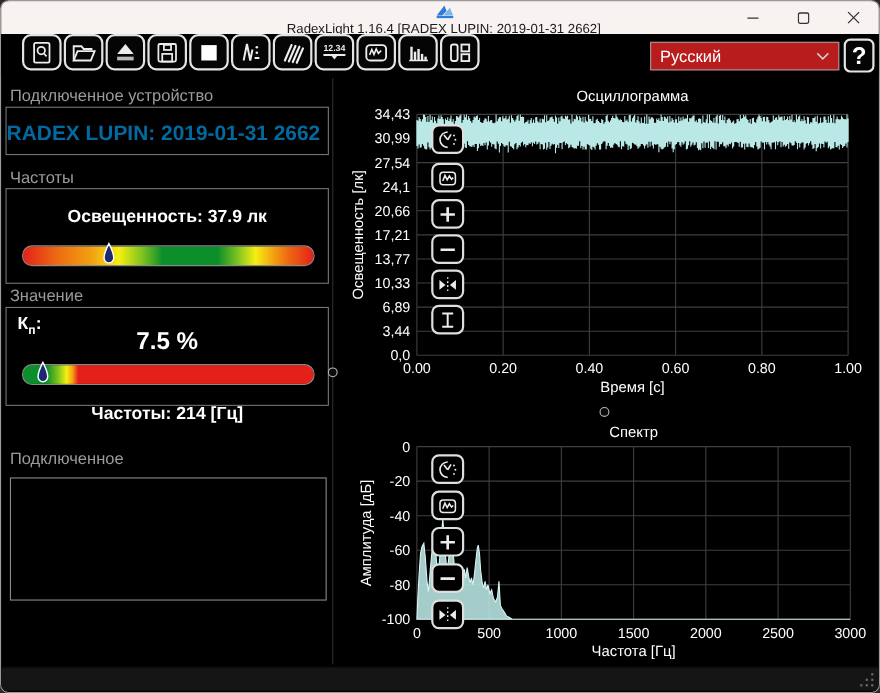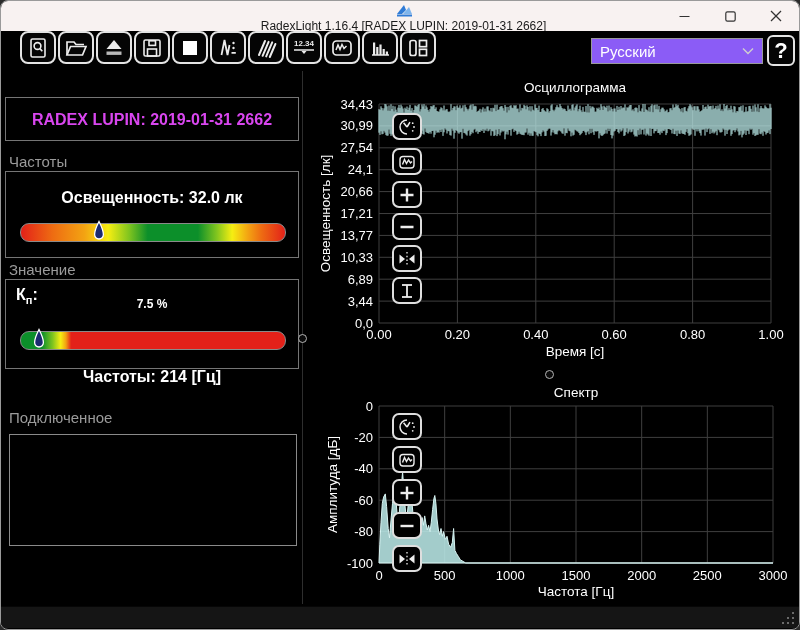--- a/index.html
+++ b/index.html
@@ -11,29 +11,29 @@
   .app-icon{margin-left:9px;width:18px;height:18px;flex:0 0 auto;}
   .title-text{margin-left:7px;font-size:12px;color:#1b1b1b;}
   .win-controls{position:absolute;right:0;top:0;height:30px;display:flex;}
   .win-btn{width:46px;height:30px;display:flex;align-items:center;justify-content:center;}
   
   .toolbar{position:absolute;left:0;top:30px;width:100%;height:38px;background:#000;
            display:flex;padding-left:19px;box-sizing:border-box;}
   .tbtn{width:36px;height:33px;margin-right:2px;border:2px solid #e4e4e4;border-radius:8px;
         background:#050505;display:flex;align-items:center;justify-content:center;box-sizing:border-box;}
   .lang-select{position:absolute;right:36px;top:7px;width:172px;height:26px;border:1px solid #9a9a9a;
-        background:#8b5cf6;color:#fff;font-size:15px;display:flex;align-items:center;
+        background:#b91c1c;color:#fff;font-size:15px;display:flex;align-items:center;
         padding:0 8px;box-sizing:border-box;justify-content:space-between;}
   .help-btn{position:absolute;right:4px;top:4px;width:28px;height:31px;border:2px solid #e4e4e4;
         border-radius:6px;background:#050505;color:#fff;font-size:22px;font-weight:bold;
         display:flex;align-items:center;justify-content:center;box-sizing:border-box;}
   
   .sec-header{position:absolute;left:8px;color:#9b9b9b;font-size:15px;}
   .panel-box{position:absolute;left:4px;width:294px;border:1px solid #757575;background:#000;box-sizing:border-box;}
-  .device-text{position:absolute;left:0;width:100%;text-align:center;color:#d946ef;font-weight:bold;font-size:16px;}
+  .device-text{position:absolute;left:0;width:100%;color:#0369a1;font-weight:bold;font-size:19px;}
   .reading-text{position:absolute;left:0;width:100%;text-align:center;color:#fff;font-weight:bold;font-size:16px;}
   .gauge{position:absolute;left:14px;width:264px;height:17px;border-radius:9px;border:1px solid #8a8a8a;}
   .gauge-marker{position:absolute;width:12px;height:23px;top:-4px;transform:translateX(-50%);}
   .kp-label{position:absolute;left:10px;top:6px;color:#fff;font-weight:bold;font-size:16px;}
   .kp-label sub{font-size:11px;}
   .textarea{position:absolute;left:8px;width:288px;background:#000;border:1px solid #8a8a8a;
             color:#fff;font-size:13px;resize:none;box-sizing:border-box;font-family:"Liberation Sans",sans-serif;}
   .vsplit{position:absolute;left:301px;top:70px;width:1px;height:533px;background:#2e2e2e;}
   .grip-circle{position:absolute;width:9px;height:9px;border:1px solid #b5b5b5;border-radius:50%;
                background:#0a0a0a;box-sizing:border-box;}
@@ -160,38 +160,39 @@
       <span>Русский</span>
       <svg width="12" height="8" viewBox="0 0 12 8">
         <polyline points="1,1.5 6,6.5 11,1.5" fill="none" stroke="#cfcfcf" stroke-width="1.4"></polyline>
       </svg>
     </div>
     <div class="help-btn">
       <span>?</span>
     </div>
   </div>
 
+  <div class="sec-header" style="top:78px">Подключенное устройство</div>
   <div class="panel-box" style="top:96px;height:44px">
     <div class="device-text" style="top:13px">RADEX LUPIN: 2019-01-31 2662</div>
   </div>
 
   <div class="sec-header" style="top:152px">Частоты</div>
   <div class="panel-box" style="top:170px;height:87px">
-    <div class="reading-text" style="top:17px">Освещенность: 32.0 лк</div>
+    <div class="reading-text" style="top:17px">Освещенность: 37.9 лк</div>
     <div class="gauge" style="top: 51px; background: linear-gradient(to right, rgb(227, 33, 25) 0%, rgb(238, 108, 18) 12%, rgb(243, 163, 18) 24%, rgb(246, 238, 18) 33%, rgb(127, 196, 31) 41%, rgb(12, 143, 42) 48%, rgb(12, 143, 42) 67%, rgb(127, 196, 31) 74%, rgb(246, 238, 18) 80%, rgb(243, 163, 18) 86%, rgb(238, 108, 18) 91%, rgb(227, 33, 25) 100%);" id="lux-gauge">
       <svg class="gauge-marker" id="lux-marker" viewBox="0 0 12 23" style="left: 29.5%;">
         <path d="M6 1.5 C6 1.5 10.4 10 10.4 14.6 A4.4 4.4 0 1 1 1.6 14.6 C1.6 10 6 1.5 6 1.5 Z" fill="#1b2a70" stroke="#ffffff" stroke-width="1.3"></path>
       </svg>
     </div>
   </div>
 
   <div class="sec-header" style="top:260px">Значение</div>
   <div class="panel-box" style="top:278px;height:90px">
     <div class="kp-label"><span>К</span><sub>п</sub><span>:</span></div>
-    <div class="reading-text" style="top:17px;font-size:12px">7.5 %</div>
+    <div class="reading-text" style="top:17px;font-size:22px">7.5 %</div>
     <div class="gauge" style="top: 51px; background: linear-gradient(to right, rgb(12, 143, 42) 0%, rgb(12, 143, 42) 8%, rgb(127, 196, 31) 12%, rgb(246, 238, 18) 15%, rgb(243, 163, 18) 17%, rgb(227, 33, 25) 19%, rgb(227, 33, 25) 100%);" id="kp-gauge">
       <svg class="gauge-marker" id="kp-marker" viewBox="0 0 12 23" style="left: 6.7%;">
         <path d="M6 1.5 C6 1.5 10.4 10 10.4 14.6 A4.4 4.4 0 1 1 1.6 14.6 C1.6 10 6 1.5 6 1.5 Z" fill="#1b2a70" stroke="#ffffff" stroke-width="1.3"></path>
       </svg>
     </div>
     <div class="reading-text" style="top:88px">Частоты: 214 [Гц]</div>
   </div>
 
   <div class="sec-header" style="top:408px">Подключенное</div>
   <textarea class="textarea" style="top: 433px; height: 112px;"></textarea>

